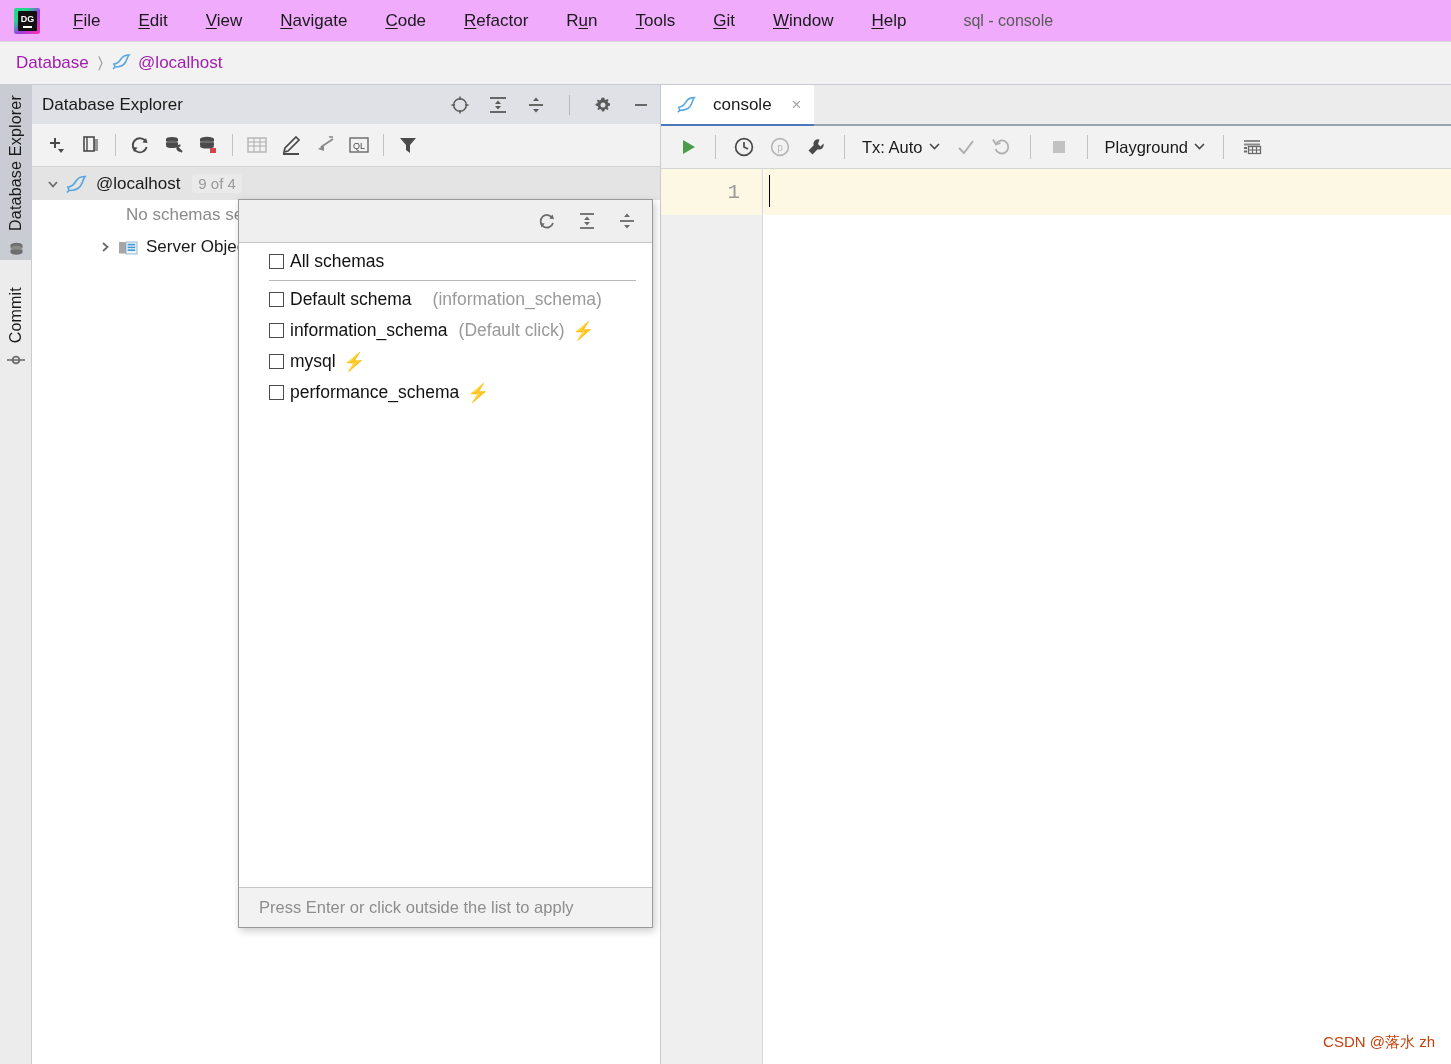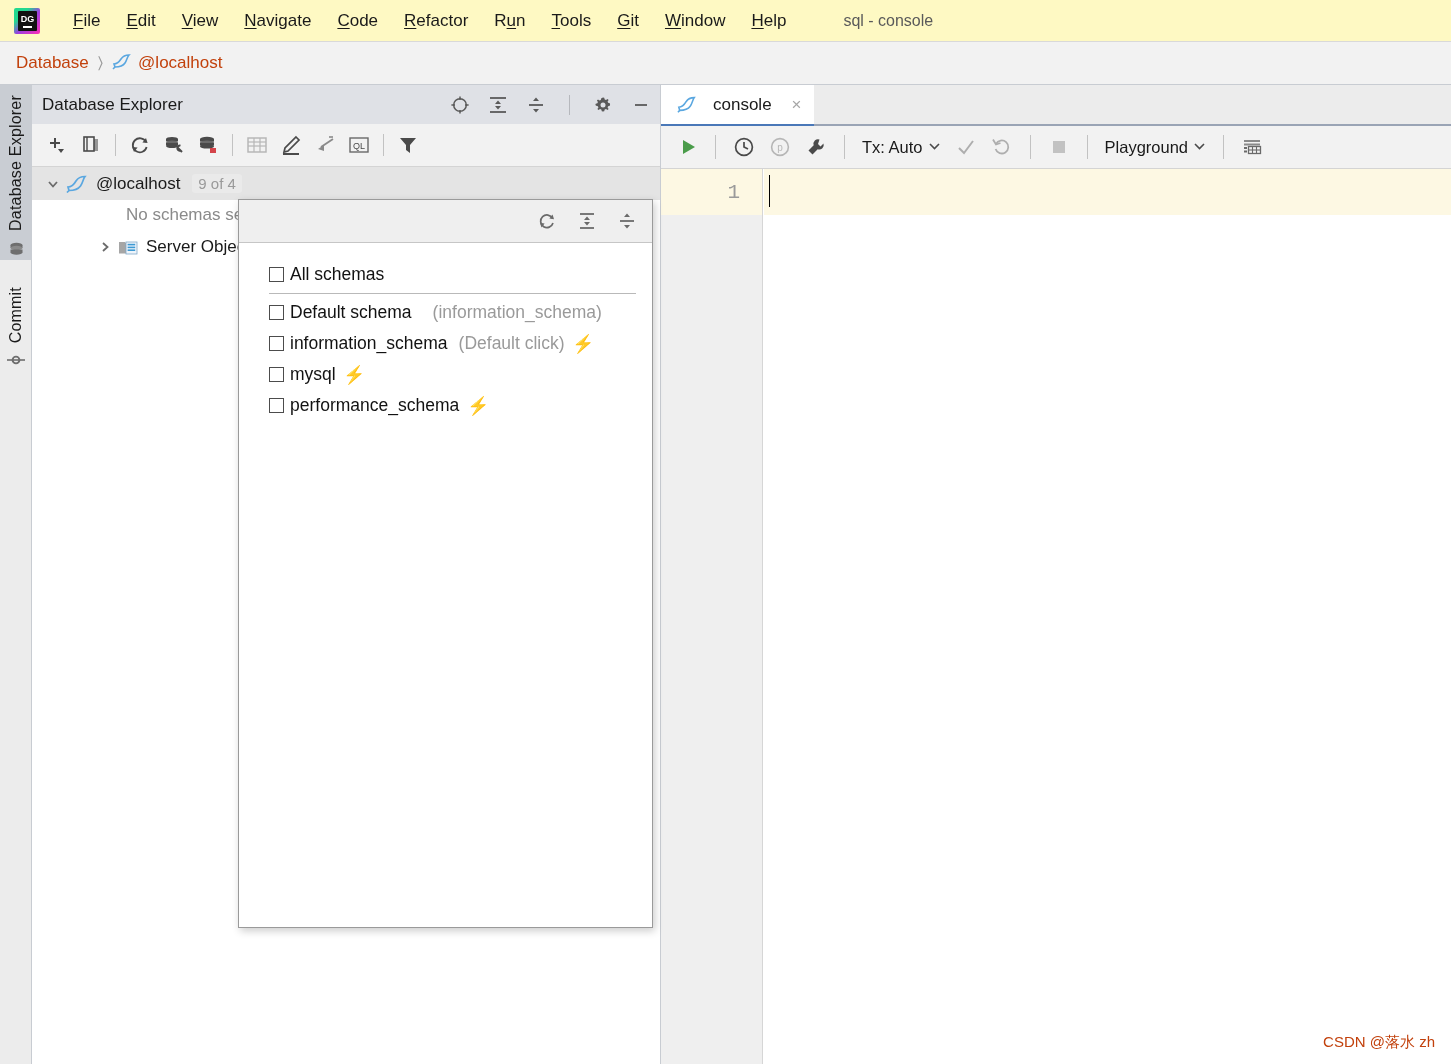--- a/index.html
+++ b/index.html
@@ -9,21 +9,21 @@
     background: #ffffff;
     overflow: hidden;
     -webkit-font-smoothing: antialiased;
   }
 
   #app { position: relative; width: 1451px; height: 1064px; }
 
   
   .menubar {
     position: absolute; left: 0; top: 0; width: 1451px; height: 42px;
-    background: #fef9c3;
+    background: #f0abfc;
     display: flex; align-items: center;
     border-bottom: 1px solid #d9d9d9;
     text-align: center;
   }
   .logo {
     width: 26px; height: 26px; margin-left: 14px; margin-right: 20px;
     position: relative; flex: none;
   }
   .logo .sq {
     position: absolute; inset: 0;
@@ -38,39 +38,39 @@
     display: flex; align-items: center; justify-content: center;
     flex-direction: column;
   }
   .logo .dg {
     color: #fff; font-size: 9px; font-weight: bold;
     font-family: "Liberation Sans", sans-serif; line-height: 1;
     margin-top: 1px;
   }
   .logo .bar { width: 9px; height: 2px; background: #fff; margin-top: 2px; }
 
-  .menu-items { display: flex; align-items: center; gap: 0px; }
+  .menu-items { display: flex; align-items: center; gap: 12px; }
   .menu-item {
     font-size: 17px; color: #1a1a1a; padding: 3px 13px;
     cursor: default; white-space: nowrap;
   }
   .menu-item u { text-decoration: underline; text-underline-offset: 2px; }
 
   .win-title {
     font-size: 16px; color: #5a5a5a; margin-left: 44px; white-space: nowrap;
   }
 
   
   .breadcrumb {
     position: absolute; left: 0; top: 42px; width: 1451px; height: 43px;
     background: #f2f2f2;
     display: flex; align-items: center; padding-left: 16px;
     border-bottom: 1px solid #c8ccd2;
   }
-  .crumb { font-size: 17px; color: #c2410c; white-space: nowrap; }
+  .crumb { font-size: 17px; color: #a21caf; white-space: nowrap; }
   .crumb-sep { font-size: 16px; color: #9a9a9a; margin: 0 9px; }
   .mysql-dolphin { display: inline-block; vertical-align: -3px; margin-right: 6px; }
 
   
   .stripe {
     position: absolute; left: 0; top: 85px; width: 32px; height: 979px;
     background: #ececec;
     border-right: 1px solid #c8ccd2;
   }
   .stripe-tab {
@@ -143,21 +143,21 @@
     box-shadow: 2px 3px 8px rgba(0,0,0,0.20);
     display: flex; flex-direction: column;
     z-index: 40;
   }
   .popup-head {
     height: 43px; background: #efefef;
     border-bottom: 1px solid #c6c6c6;
     display: flex; align-items: center; justify-content: flex-end;
     padding-right: 14px; gap: 18px;
   }
-  .popup-list { flex: 1; overflow: hidden; padding-top: 16px; }
+  .popup-list { flex: 1; overflow: hidden; padding-top: 3px; }
   .opt {
     height: 31px; display: flex; align-items: center;
     padding-left: 30px; font-size: 17.5px; color: #121212;
     white-space: nowrap; cursor: default;
   }
   .cbx {
     width: 15px; height: 15px; border: 1.6px solid #4c4c4c;
     background: #fff; margin-right: 6px; flex: none;
   }
   .opt .dim { color: #9a9a9a; }
@@ -505,20 +505,21 @@
         <span>mysql</span>
         <span class="bolt">⚡</span>
       </div>
       <div class="opt">
         <span class="cbx"></span>
         <span>performance_schema</span>
         <span class="bolt">⚡</span>
       </div>
     </div>
 
+    <div class="popup-foot">Press Enter or click outside the list to apply</div>
   </div>
 
   <div class="editor-area">
     <div class="tabbar">
       <div class="etab">
         <span>
           <svg width="20" height="18" viewBox="0 0 22 19" style="vertical-align:-3px;">
             <path d="M2 13 C5.5 13 8 10.5 10 7 C12 3.8 15.5 2.5 19 2.5 C17 5 17 8.5 14.5 12 C12 15.5 7.5 16.5 3 16.5 Z" fill="none" stroke="#5aa7e0" stroke-width="1.7"></path>
             <path d="M3 16.5 L1 18.5" stroke="#5aa7e0" stroke-width="1.7" fill="none"></path>
           </svg>

